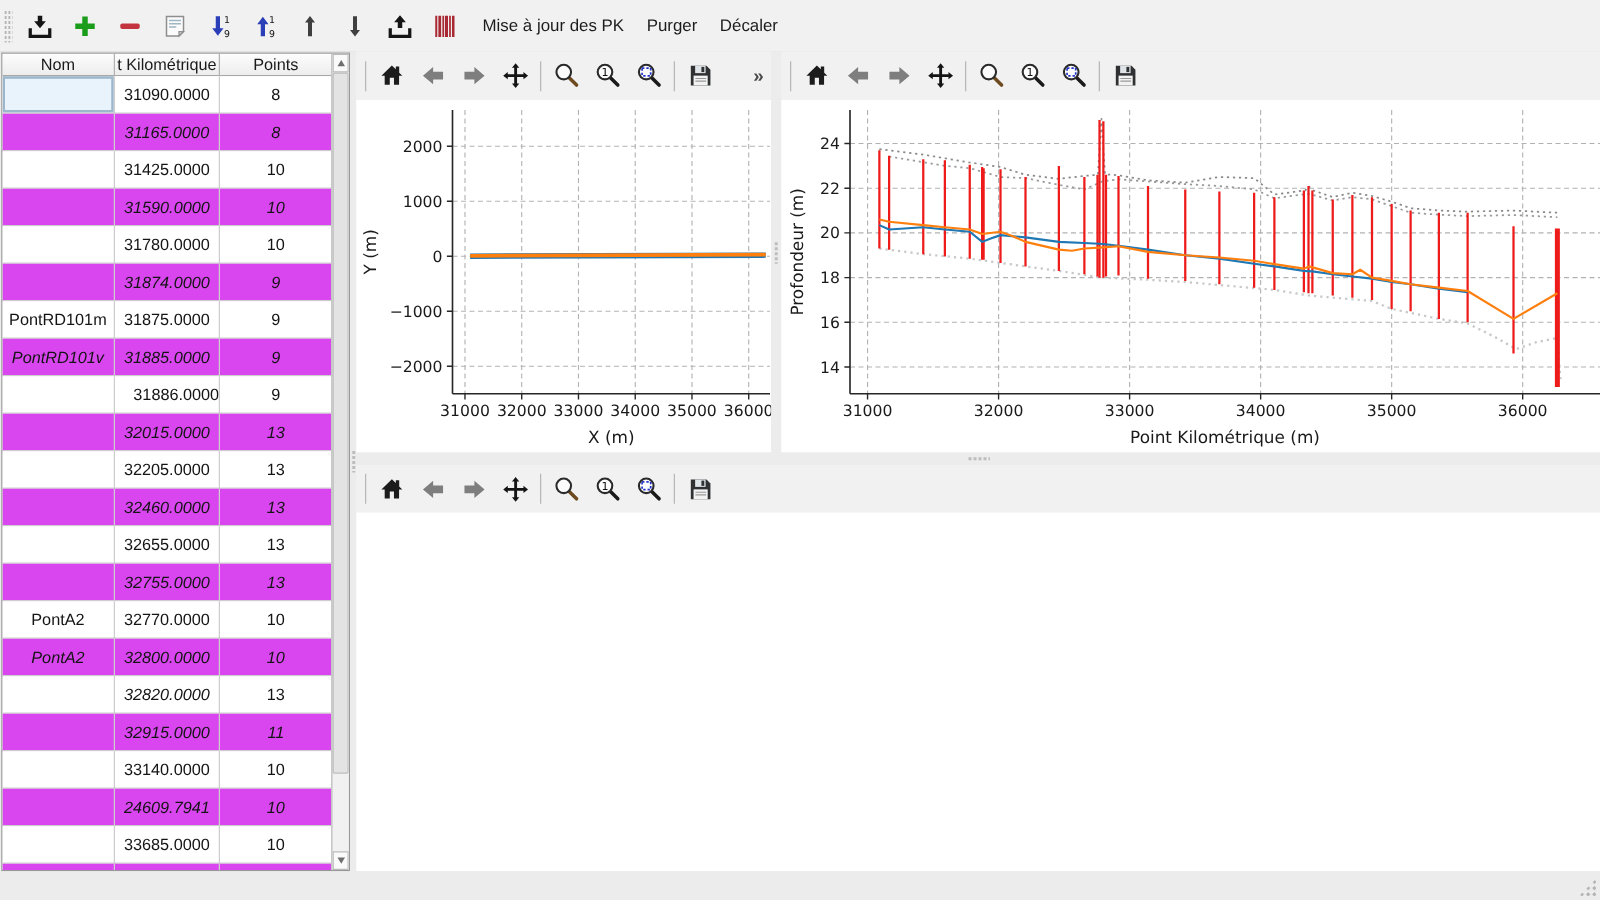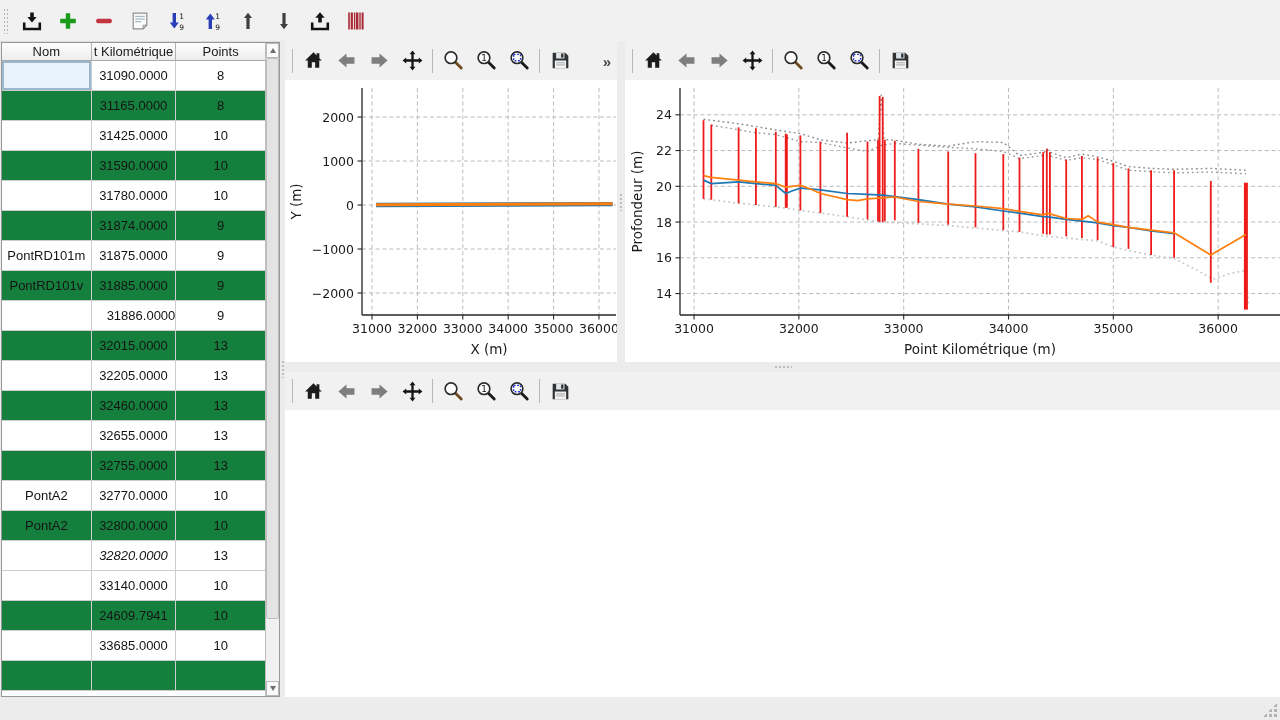--- a/index.html
+++ b/index.html
@@ -14,21 +14,21 @@
     background-size:3px 4px;}
   .tbtn{width:28px;height:28px;margin-left:8px;display:flex;align-items:center;justify-content:center;border-radius:3px;}
   .tbtn svg{width:22px;height:22px;display:block;}
   .txtbtn{margin-left:14px;font-size:13.5px;color:#1c1c1c;padding:4px 2px;white-space:nowrap;}
 
   
   #table-panel{position:absolute;left:1px;top:42px;width:279px;height:655px;background:#fff;
     border:1px solid #989898;box-sizing:border-box;overflow:hidden;}
   #pk-table{position:absolute;left:0;top:0;width:264px;}
   .trow{display:flex;height:30px;}
-  .trow.alt .tcell{background:#15803d;}
+  .trow.alt .tcell{background:#d946ef;font-style:italic;}
   .tcell{box-sizing:border-box;border-right:1px solid #cdcdcd;border-bottom:1px solid #cdcdcd;
     font-size:13px;color:#141414;text-align:center;line-height:29px;background:#fff;
     overflow:hidden;white-space:nowrap;}
   .thead{display:flex;height:18px;}
   .hcell{box-sizing:border-box;background:linear-gradient(#fdfdfd,#ededed);
     border-right:1px solid #b2b2b2;border-bottom:1px solid #a8a8a8;
     font-size:13px;color:#1a1a1a;text-align:center;line-height:17px;overflow:hidden;white-space:nowrap;}
   .tcell.selected{background:#e9f3fb !important;box-shadow:inset 0 0 0 2px #9cb7cc;}
   #table-scrollbar{position:absolute;right:0;top:0;width:14px;height:100%;
     background:#f1f1f1;border-left:1px solid #bdbdbd;box-sizing:border-box;}
@@ -142,20 +142,25 @@
               <line x1="4" y1="2.5" x2="4" y2="19.5" stroke-width="1.6"></line>
               <line x1="6.8" y1="2.5" x2="6.8" y2="19.5" stroke-width="2.2"></line>
               <line x1="9.6" y1="2.5" x2="9.6" y2="19.5" stroke-width="1.4"></line>
               <line x1="12.2" y1="2.5" x2="12.2" y2="19.5" stroke-width="2.4"></line>
               <line x1="15" y1="2.5" x2="15" y2="19.5" stroke-width="1.4"></line>
               <line x1="17.6" y1="2.5" x2="17.6" y2="19.5" stroke-width="2"></line>
             </g>
           </svg>
         </span>
       </div>
+    <div id="topbar-textbuttons" style="display:flex;align-items:center;">
+        <span class="txtbtn">Mise à jour des PK</span>
+        <span class="txtbtn">Purger</span>
+        <span class="txtbtn">Décaler</span>
+      </div>
   </div>
 
   <div id="table-panel">
     <div id="pk-table">
         <div class="thead">
           <div class="hcell" style="width: 90px;">Nom</div>
           <div class="hcell" style="width: 85px;">t Kilométrique</div>
           <div class="hcell" style="width: 90px;">Points</div>
         </div>
         <div class="trow">
@@ -235,20 +240,25 @@
         </div>
         <div class="trow alt">
           <div class="tcell" style="width: 90px;">PontA2</div>
           <div class="tcell" style="width: 85px;">32800.0000</div>
           <div class="tcell" style="width: 90px;">10</div>
         </div>
         <div class="trow">
           <div class="tcell" style="width: 90px;"></div>
           <div class="tcell" style="width: 85px; font-style: italic;">32820.0000</div>
           <div class="tcell" style="width: 90px;">13</div>
+        </div>
+        <div class="trow alt">
+          <div class="tcell" style="width: 90px;"></div>
+          <div class="tcell" style="width: 85px;">32915.0000</div>
+          <div class="tcell" style="width: 90px;">11</div>
         </div>
         <div class="trow">
           <div class="tcell" style="width: 90px;"></div>
           <div class="tcell" style="width: 85px;">33140.0000</div>
           <div class="tcell" style="width: 90px;">10</div>
         </div>
         <div class="trow alt">
           <div class="tcell" style="width: 90px;"></div>
           <div class="tcell" style="width: 85px;">24609.7941</div>
           <div class="tcell" style="width: 90px;">10</div>

